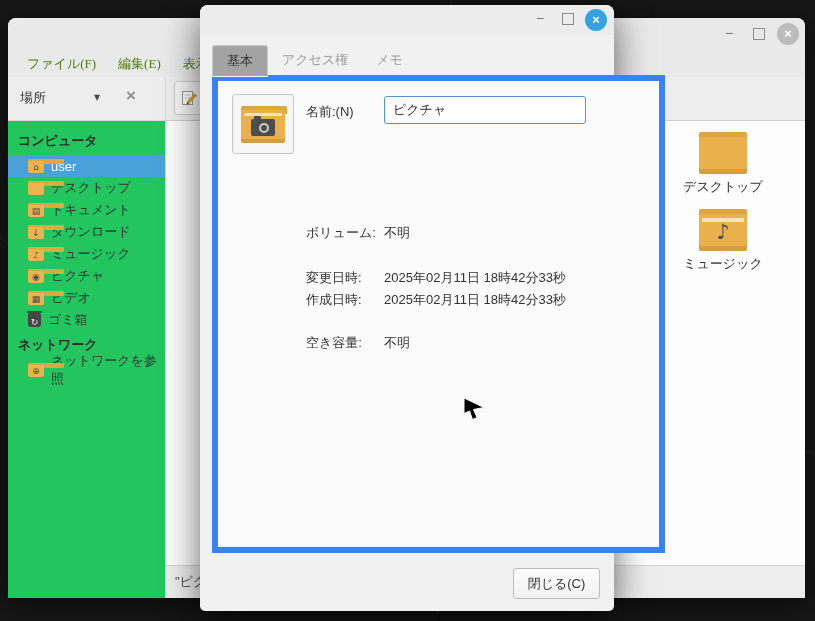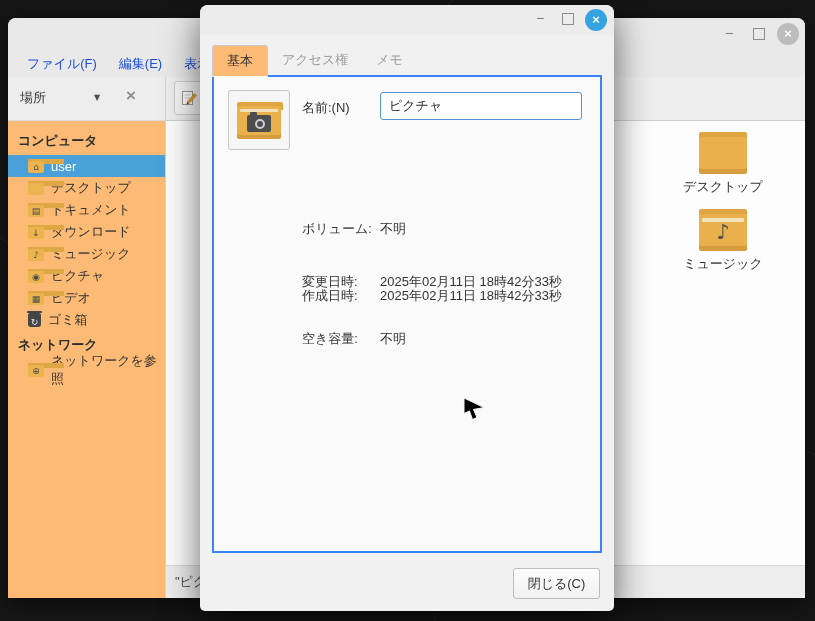--- a/index.html
+++ b/index.html
@@ -17,29 +17,29 @@
   
   #fm{position:absolute;left:8px;top:18px;width:797px;height:580px;background:#ededed;
       border-radius:8px 8px 2px 2px;box-shadow:0 6px 26px rgba(0,0,0,.55);}
   .fm-titlebar{position:absolute;top:0;left:0;right:0;height:32px;background:#e9e9e9;border-radius:8px 8px 0 0;}
   .winbtn{position:absolute;width:20px;height:20px;top:6px;text-align:center;line-height:19px;color:#7a7a7a;font-size:14px;cursor:default;}
   .fm-min{right:66px;}
   .fm-max{right:36px;}
   .maxbox{display:inline-block;width:10px;height:10px;border:1px solid #8d8d8d;margin-top:4px;}
   .fm-close{right:6px;top:5px;width:22px;height:22px;border-radius:50%;background:#bcbcbc;color:#fff;line-height:22px;font-size:13px;font-weight:bold;position:absolute;text-align:center;}
   .fm-menubar{position:absolute;top:32px;left:0;right:0;height:27px;background:#e9e9e9;display:flex;padding-left:8px;}
-  .menu-item{padding:0 11px;line-height:27px;font-size:13px;color:#1d4ed8;}
+  .menu-item{padding:0 11px;line-height:27px;font-size:13px;color:#4d7c0f;font-family:Liberation Serif, serif;}
 
   .sp-title{position:absolute;left:12px;top:71px;font-size:13px;color:#333;}
   .sp-arrow{position:absolute;left:86px;top:75px;font-size:8px;color:#4c4c4c;font-family:"DejaVu Sans",sans-serif;}
   .sp-close{position:absolute;left:118px;top:68px;font-size:17px;color:#8e8e8e;font-weight:bold;}
   .v-sep{position:absolute;left:157px;top:59px;bottom:0;width:1px;background:#d6d6d6;}
   .edit-btn{position:absolute;left:166px;top:63px;width:30px;height:34px;background:#f6f6f6;border:1px solid #cbcbcb;border-radius:3px;display:flex;align-items:center;justify-content:center;box-sizing:border-box;}
 
-  .fm-sidebar{position:absolute;left:0;top:102px;width:157px;bottom:0;background:#fdba74;border-top:1px solid #d9d9d9;box-sizing:border-box;padding-top:6px;}
+  .fm-sidebar{position:absolute;left:0;top:102px;width:157px;bottom:0;background:#22c55e;border-top:1px solid #d9d9d9;box-sizing:border-box;padding-top:6px;}
   .sb-section{font-size:13px;font-weight:bold;color:#2d2d2d;padding:5px 0 5px 10px;}
   .sb-item{height:22px;display:flex;align-items:center;padding-left:20px;gap:7px;font-size:13px;color:#333;}
   .sb-item.selected{background:#4aa1d9;color:#fff;}
 
   .fold{position:relative;width:16px;height:14px;flex:none;}
   .fold .tab{position:absolute;left:0;top:0;width:8px;height:5px;background:#dda743;border-radius:1px;}
   .fold .body{position:absolute;left:0;top:2px;width:16px;height:12px;background:#ecb44e;border-radius:2px;}
   .fold .glyph{position:absolute;left:0;top:2px;width:16px;height:12px;z-index:2;font-size:9px;line-height:12px;text-align:center;color:#4c4c4c;font-family:"DejaVu Sans",sans-serif;}
   .drive{width:15px;height:13px;background:#e2e2e2;border:1px solid #a8a8a8;border-radius:2px;position:relative;flex:none;box-sizing:border-box;}
   .drive::after{content:"";position:absolute;left:3px;bottom:2px;width:5px;height:5px;border:1px solid #9a9a9a;border-radius:50%;background:#f4f4f4;box-sizing:border-box;}
@@ -61,39 +61,39 @@
   .fm-statusbar{position:absolute;left:158px;top:547px;right:0;height:33px;background:#ededed;border-top:1px solid #d6d6d6;box-sizing:border-box;font-size:13px;color:#4a4a4a;line-height:31px;padding-left:9px;}
 
   
   #dlg{position:absolute;left:200px;top:5px;width:414px;height:606px;background:#f1f1f1;border-radius:8px 8px 5px 5px;box-shadow:0 10px 36px rgba(0,0,0,.6);}
   .dlg-titlebar{position:absolute;top:0;left:0;right:0;height:30px;background:#ececec;border-radius:8px 8px 0 0;}
   .dlg-min{right:64px;top:4px;}
   .dlg-max{right:36px;top:4px;}
   .dlg-close{position:absolute;right:7px;top:4px;width:22px;height:22px;background:#35a3e0;border-radius:50%;color:#fff;text-align:center;line-height:22px;font-weight:bold;font-size:13px;}
   .dlg-tabs{position:absolute;left:12px;top:40px;display:flex;z-index:3;}
   .tab{padding:0 14px;line-height:30px;height:30px;font-size:13px;color:#9b9b9b;}
-  .tab.active{background:#fdba74;border:1px solid #c9c9c9;border-bottom:1px solid #fafafa;border-radius:3px 3px 0 0;color:#333;margin-bottom:-1px;box-sizing:content-box;}
-  .dlg-frame{position:absolute;left:12px;top:70px;width:390px;height:478px;background:#fafafa;border:2px solid #3b82f6;box-sizing:border-box;}
+  .tab.active{background:#a3a3a3;border:1px solid #c9c9c9;border-bottom:1px solid #fafafa;border-radius:3px 3px 0 0;color:#333;margin-bottom:-1px;box-sizing:content-box;}
+  .dlg-frame{position:absolute;left:12px;top:70px;width:453px;height:478px;background:#fafafa;border:6px solid #3b82f6;box-sizing:border-box;}
 
   .icon-btn{position:absolute;left:14px;top:13px;width:62px;height:60px;background:#f6f6f6;border:1px solid #c6c6c6;border-radius:3px;display:flex;align-items:center;justify-content:center;box-sizing:border-box;}
   .fold-md{position:relative;width:44px;height:37px;}
   .fold-md .tab{position:absolute;left:0;top:0;width:18px;height:8px;background:#dfa540;border-radius:2px 2px 0 0;}
   .fold-md .body{position:absolute;left:0;top:4px;width:44px;height:33px;background:#eab04c;border-radius:2px;box-shadow:inset 0 -4px 0 rgba(150,100,20,.25);}
   .fold-md .stripe{position:absolute;left:3px;top:7px;width:38px;height:3px;background:#f2e3bd;border-radius:1px;z-index:1;}
   .cam{position:absolute;left:10px;top:13px;width:24px;height:17px;background:#4d4d4d;border-radius:2px;z-index:2;}
   .cam::before{content:"";position:absolute;left:8px;top:4px;width:6px;height:6px;border:2px solid #cfcfcf;border-radius:50%;}
   .cam::after{content:"";position:absolute;left:3px;top:-3px;width:7px;height:4px;background:#4d4d4d;border-radius:1px;}
 
   .name-label{position:absolute;left:88px;top:22px;font-size:13px;color:#333;}
   .name-input{position:absolute;left:166px;top:15px;width:202px;height:28px;border:1px solid #5294cf;border-radius:3px;background:#fff;font-size:13px;padding:0 8px;box-sizing:border-box;color:#2b2b2b;outline:none;font-family:inherit;}
   .prow{position:absolute;left:0;right:0;height:20px;font-size:13px;color:#333;}
   .prow .plabel{position:absolute;left:88px;}
   .prow .pvalue{position:absolute;left:166px;}
   .r-kind{top:55px}.r-content{top:77px}.r-location{top:121px}.r-volume{top:143px}
-  .r-modified{top:196px}.r-created{top:210px}.r-free{top:253px}
+  .r-modified{top:188px}.r-created{top:210px}.r-free{top:253px}
 
   .dlg-btn{position:absolute;top:563px;width:87px;height:31px;background:linear-gradient(#fdfdfd,#f1f1f1);border:1px solid #bcbcbc;border-radius:3px;font-size:13px;color:#333;text-align:center;line-height:29px;box-sizing:border-box;}
   .btn-help{left:13px;}
   .btn-close{left:313px;}
 
   #cursor{position:absolute;left:463px;top:396px;z-index:50;}
 </style>
 </head>
 <body>
 

